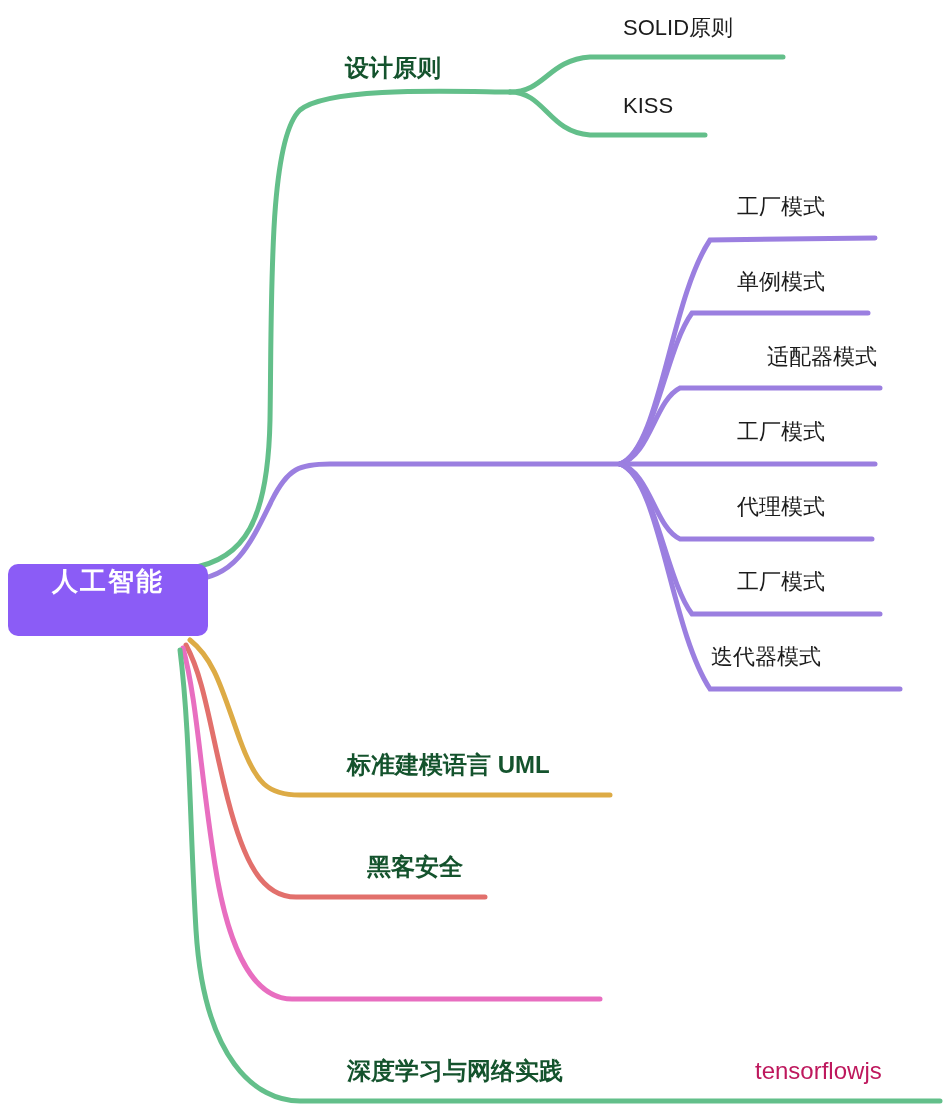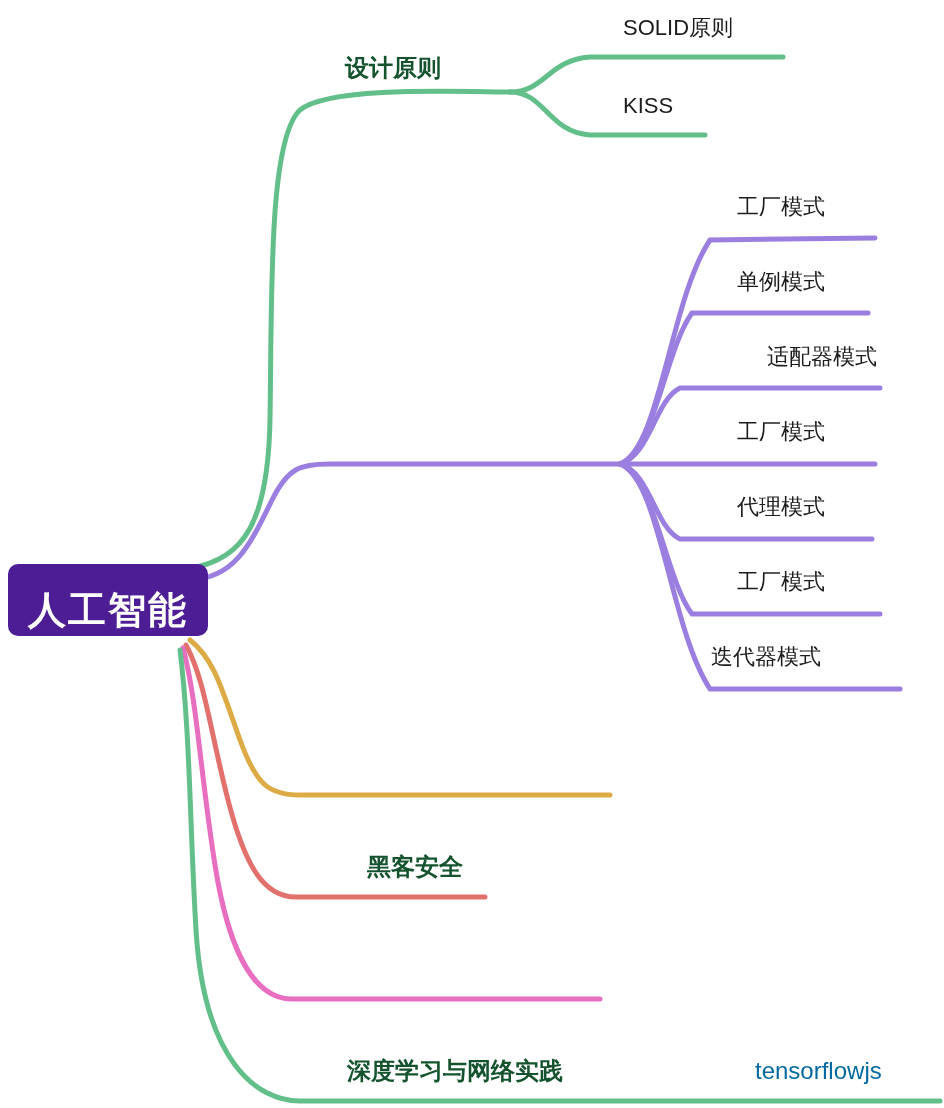--- a/index.html
+++ b/index.html
@@ -24,44 +24,44 @@
     width: 944px;
     height: 1108px;
   }
   .node-label {
     position: absolute;
     white-space: nowrap;
     line-height: 1;
   }
   .root-node {
     position: absolute;
-    background: #4c1d95;
+    background: #8b5cf6;
     color: #ffffff;
     border-radius: 10px;
-    font-size: 38px;
+    font-size: 26px;
     font-weight: bold;
     letter-spacing: 2px;
     display: flex;
-    align-items: flex-end;
+    align-items: flex-start;
     justify-content: center;
   }
   .lvl1 {
     font-size: 24px;
     font-weight: bold;
     color: #14532d;
   }
   .lvl2 {
     font-size: 22px;
     font-weight: normal;
     color: #1c1c1c;
   }
   .plain {
     font-size: 24px;
     font-weight: normal;
-    color: #0369a1;
+    color: #be185d;
   }
 </style>
 </head>
 <body>
 
 <div id="canvas">
 
   <svg id="links" viewBox="0 0 944 1108">
 
     <path d="M 190 568 C 245 560 268 520 270 420 C 272 300 268 140 300 110 C 330 85 470 92 510 92" fill="none" stroke="#63bf8a" stroke-width="5" stroke-linecap="round"></path>
@@ -88,20 +88,23 @@
 
   <div class="root-node" style="left:8px; top:564px; width:200px; height:72px;">
     <span>人工智能</span>
   </div>
 
   <div class="node-label lvl1" style="left:345px; top:56px;">
     <span>设计原则</span>
   </div>
 
 
+  <div class="node-label lvl1" style="left:347px; top:753px;">
+    <span>标准建模语言 UML</span>
+  </div>
 
   <div class="node-label lvl1" style="left:347px; top:855px;margin-left:20px;">
     <span>黑客安全</span>
   </div>
 
 
   <div class="node-label lvl1" style="left:347px; top:1059px;">
     <span>深度学习与网络实践</span>
   </div>
 

